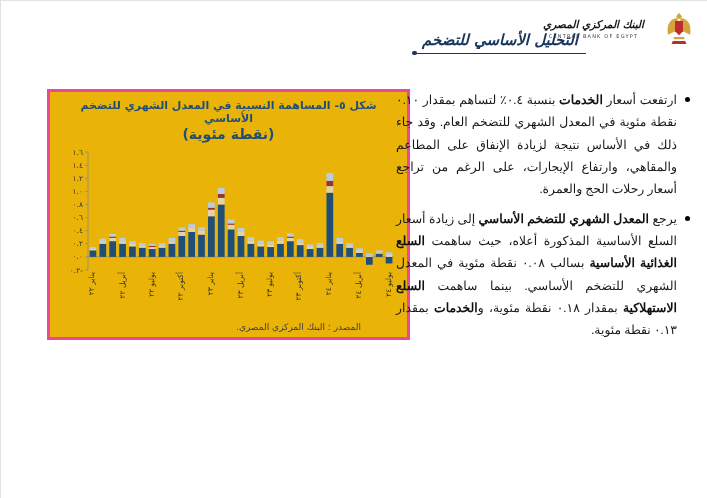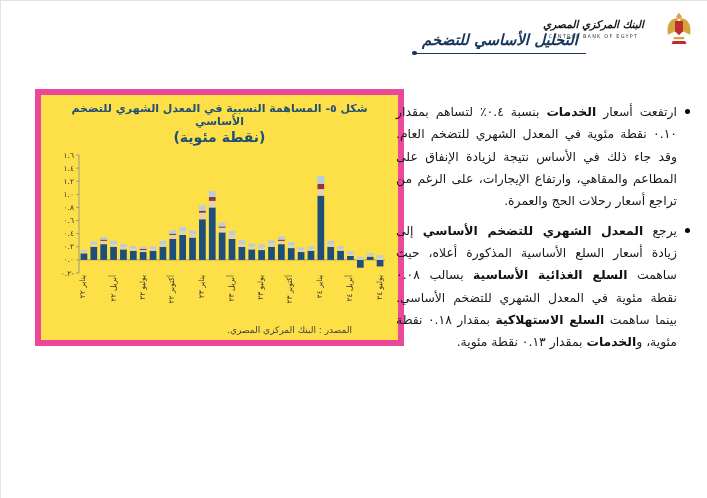--- a/index.html
+++ b/index.html
@@ -12,37 +12,37 @@
   .logo-ar{font-size:10.5px;font-weight:bold;font-style:italic;color:#17171f;white-space:nowrap;}
   .logo-en{font-size:5px;letter-spacing:1.2px;color:#3c3c3c;margin-top:3px;white-space:nowrap;}
   .eagle{width:30px;height:37px;}
 
   .doc-title-wrap{position:absolute;top:30px;right:122px;width:172px;}
   .doc-title{font-size:15px;font-weight:bold;font-style:italic;color:#17365d;text-align:center;direction:rtl;}
   .title-rule{position:relative;height:0;border-top:1.6px solid #17365d;margin-top:4px;}
   .rule-dot{position:absolute;left:-2px;top:-3.2px;width:4.6px;height:4.6px;border-radius:50%;background:#17365d;display:block;}
 
   
-  .figure-box{position:absolute;left:34px;top:88px;width:357px;height:245px;border:6px solid #ec4899;background:#fde047;}
+  .figure-box{position:absolute;left:46px;top:88px;width:357px;height:245px;border:3px solid #ec4899;background:#eab308;}
   .fig-title{margin:7px 5px 0;font-size:11px;font-weight:bold;color:#1f4e79;text-align:center;direction:rtl;}
   .fig-subtitle{font-size:14px;font-weight:bold;color:#1f4e79;text-align:center;margin-top:1px;direction:rtl;}
   .chart-wrap{position:relative;width:342px;height:172px;margin:2px auto 0;}
   svg{font-family:"DejaVu Sans",sans-serif;}
   .legend{position:absolute;left:33px;top:11px;}
   .legend-item{display:flex;align-items:center;gap:3px;margin-bottom:2.5px;direction:ltr;}
   .legend-swatch{width:6px;height:6px;flex:none;display:block;}
   .legend-label{font-size:7.5px;color:#222;line-height:1;white-space:nowrap;}
   .xlabels{position:absolute;left:0;top:0;width:342px;height:172px;pointer-events:none;}
   .xlab{position:absolute;top:128px;transform-origin:top right;transform:rotate(-90deg);
         font-size:7.5px;line-height:10px;white-space:nowrap;color:#333;direction:rtl;}
   .fig-source{position:absolute;bottom:5px;right:46px;font-size:9px;color:#3d3d3d;direction:rtl;}
 
   
-  .text-col{position:absolute;top:100px;right:16px;width:296px;direction:rtl;text-align:justify;
-            font-size:12.4px;line-height:1.8;color:#191919;}
+  .text-col{position:absolute;top:88px;right:16px;width:296px;direction:rtl;text-align:justify;
+            font-size:12.4px;line-height:1.8;color:#191919;font-family:Liberation Serif, serif;}
   .bullet{position:relative;padding-right:15px;margin-bottom:7px;}
   .bullet-dot{position:absolute;right:2px;top:8px;width:5px;height:5px;border-radius:50%;background:#000;display:block;}
   .b{font-weight:bold;color:#101010;}
 </style>
 </head>
 <body>
 
 <div class="page">
 
   <div class="logo">

